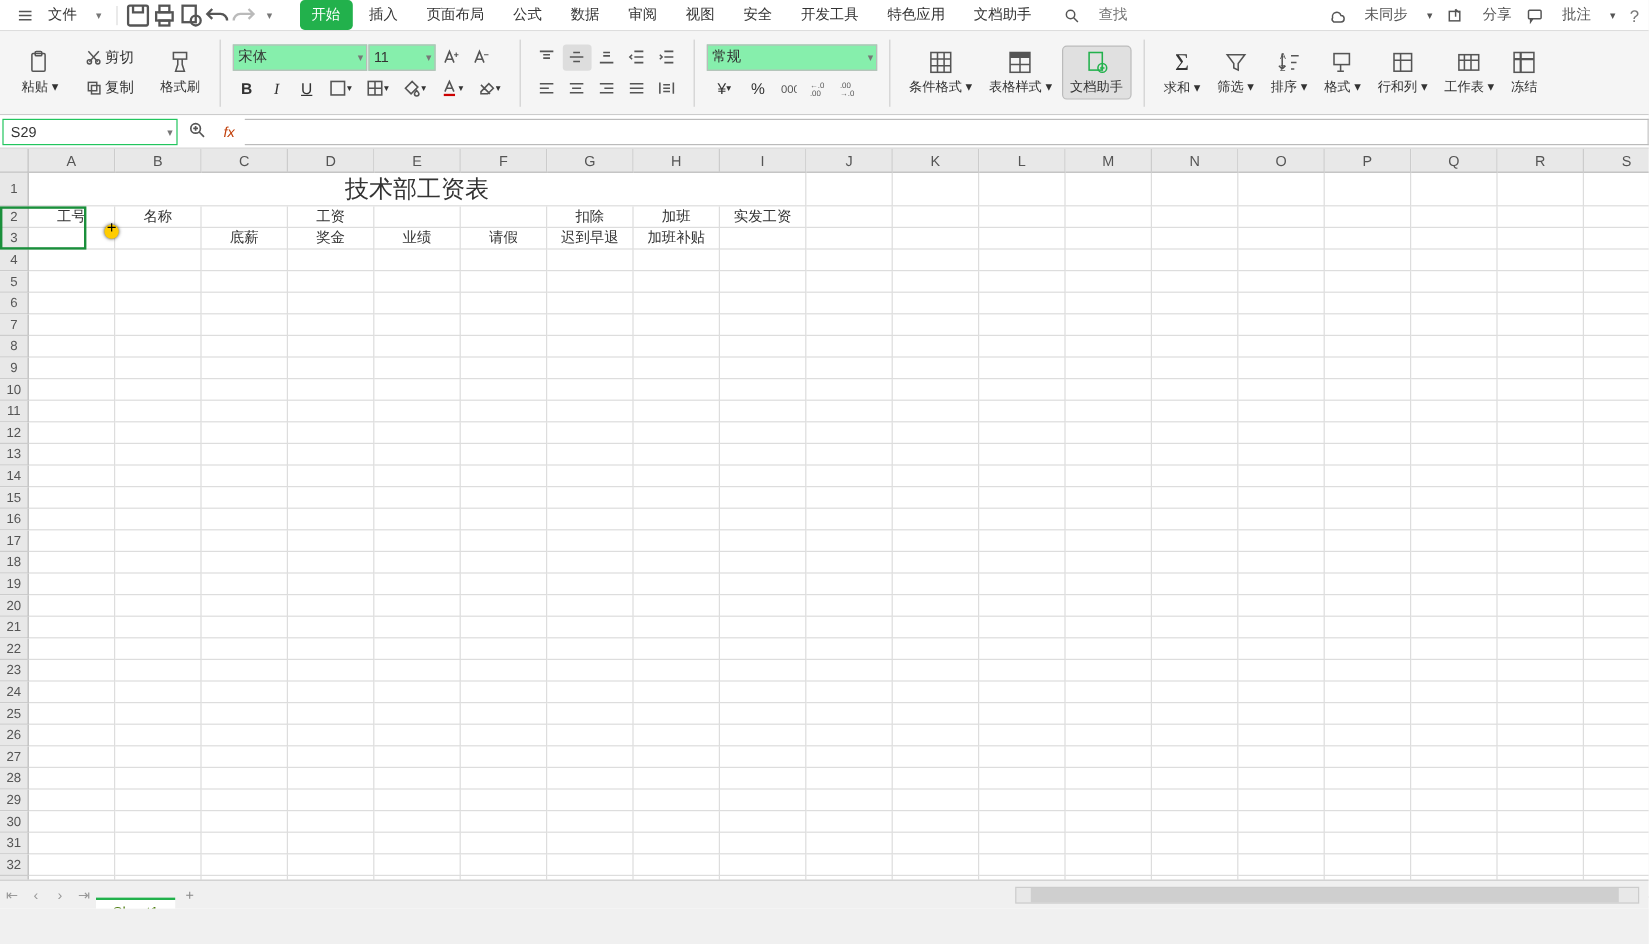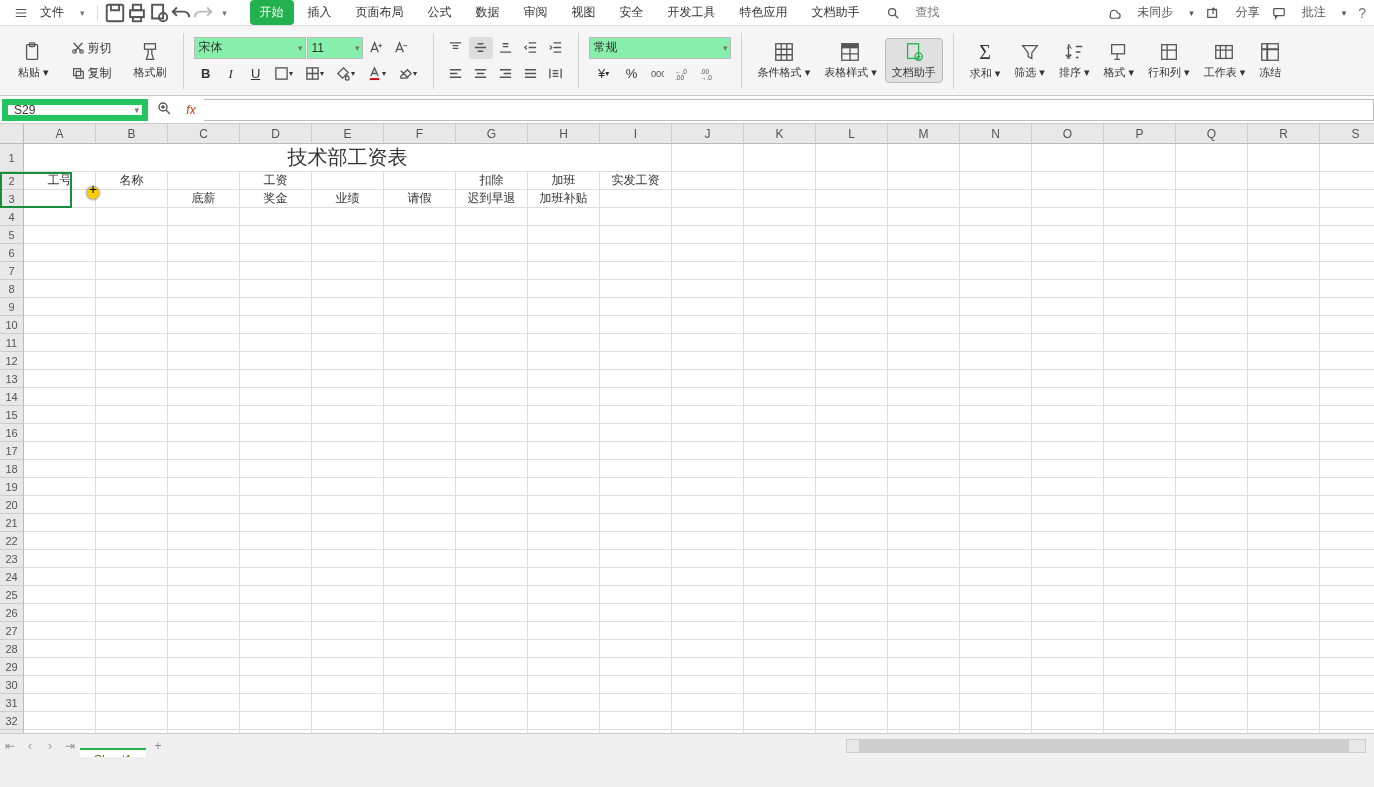--- a/index.html
+++ b/index.html
@@ -22,21 +22,21 @@
 .tb-big{display:flex;flex-direction:column;align-items:center;gap:2px;padding:2px 6px;font-size:11px;}
 .tb-big svg{width:22px;height:22px;}
 .tb-big.active{background:#e0e0e0;border:1px solid #bbb;border-radius:4px;}
 .select-box{height:22px;background:#86efac;border:1px solid #bbb;display:flex;align-items:center;padding:0 4px;font-size:12px;position:relative;}
 .select-box .drop{position:absolute;right:2px;font-size:9px;color:#777;}
 .icon-row{display:flex;gap:1px;}
 .icon-btn{width:24px;height:22px;display:flex;align-items:center;justify-content:center;border-radius:3px;}
 .icon-btn svg{width:15px;height:15px;}
 .icon-btn.wdrop{width:30px;}
 .formula-bar{height:28px;background:#fff;border-bottom:1px solid #ccc;display:flex;align-items:center;}
-.name-box{width:146px;height:22px;margin:0 2px;border:6px solid #22c55e;background:#fff;display:flex;align-items:center;padding:0 6px;position:relative;}
+.name-box{width:146px;height:22px;margin:0 2px;border:1px solid #22c55e;background:#fff;display:flex;align-items:center;padding:0 6px;position:relative;}
 .name-box .drop{position:absolute;right:3px;font-size:9px;color:#777;}
 .fx-ico{width:26px;display:flex;align-items:center;justify-content:center;font-style:italic;color:#c2410c;}
 .fx-input{flex:1;height:22px;border:1px solid #bbb;border-left:none;background:#fff;}
 .sheet{position:relative;background:#fff;height:633px;overflow:hidden;}
 .corner{position:absolute;left:0;top:0;width:24px;height:20px;background:#e8e8e8;border-right:1px solid #bbb;border-bottom:1px solid #bbb;}
 .col-headers{position:absolute;left:24px;top:0;height:20px;display:flex;}
 .col-headers div{width:72px;height:20px;background:#e8e8e8;border-right:1px solid #ccc;border-bottom:1px solid #bbb;display:flex;align-items:center;justify-content:center;color:#555;font-size:12px;}
 .row-headers{position:absolute;left:0;top:20px;width:24px;}
 .row-headers div{height:18px;background:#e8e8e8;border-right:1px solid #bbb;border-bottom:1px solid #ccc;display:flex;align-items:center;justify-content:center;color:#555;font-size:11px;}
 .row-headers div.tall{height:28px;}

